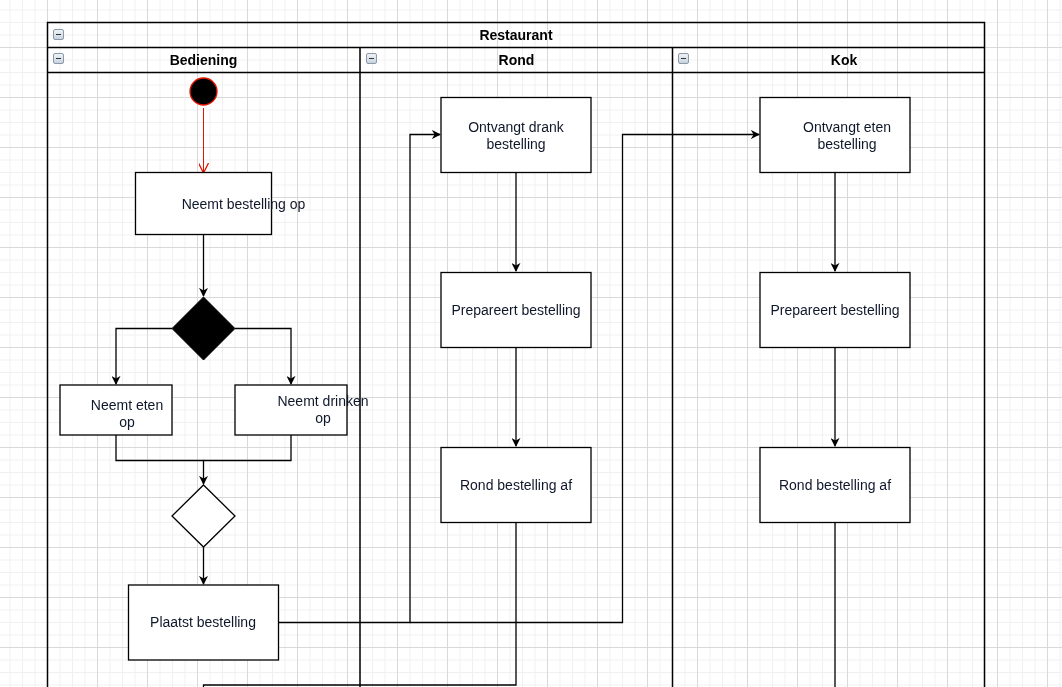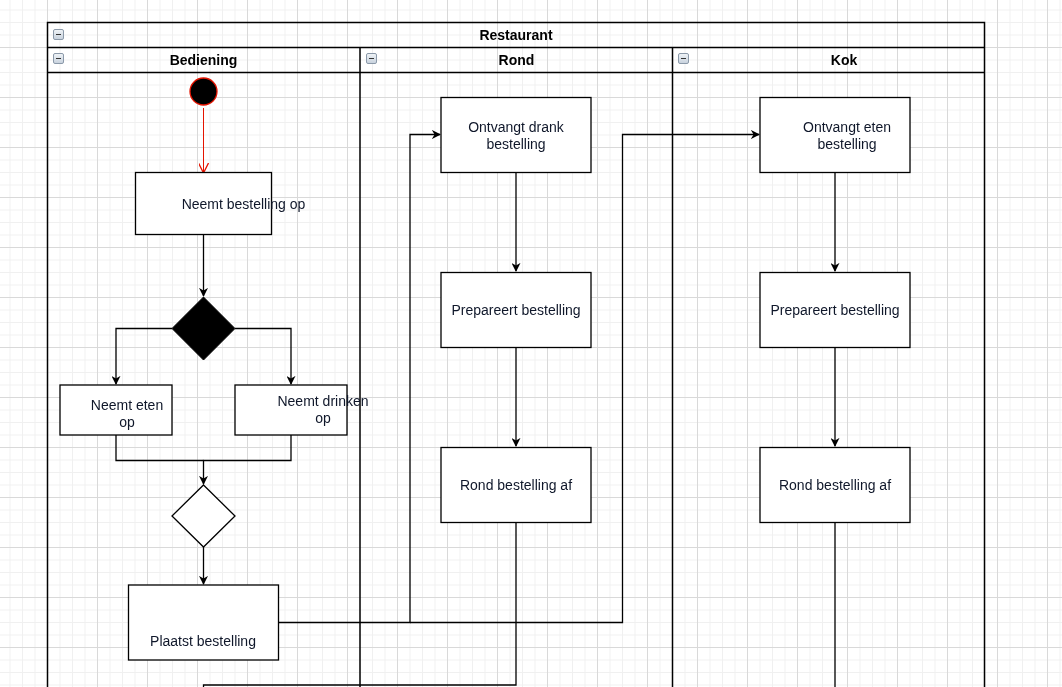--- a/index.html
+++ b/index.html
@@ -92,21 +92,21 @@
 
 <div class="collapse" style="left:366px;top:53px;"></div>
 <div class="lane-title" style="left:360px;top:52px;width:313px;">Rond</div>
 
 <div class="collapse" style="left:678px;top:53px;"></div>
 <div class="lane-title" style="left:672px;top:52px;width:344px;">Kok</div>
 
 <div class="node-label" style="left:136px;top:173px;width:135px;height:62px;margin-left:40px;">Neemt bestelling op</div>
 <div class="node-label" style="left:60px;top:385px;width:112px;height:58px;padding-left:26px;">Neemt eten op</div>
 <div class="node-label" style="left:235px;top:385px;width:112px;height:50px;margin-left:32px;">Neemt drinken op</div>
-<div class="node-label" style="left:128px;top:585px;width:150px;height:75px;margin-top:19px;">Plaatst bestelling</div>
+<div class="node-label" style="left:128px;top:585px;width:150px;height:75px;">Plaatst bestelling</div>
 
 <div class="node-label" style="left:441px;top:98px;width:150px;height:75px;padding:0 22px;">Ontvangt drank bestelling</div>
 <div class="node-label" style="left:441px;top:273px;width:150px;height:75px;">Prepareert bestelling</div>
 <div class="node-label" style="left:441px;top:448px;width:150px;height:75px;">Rond bestelling af</div>
 
 <div class="node-label" style="left:760px;top:98px;width:150px;height:75px;padding:0 22px;margin-left:12px;">Ontvangt eten bestelling</div>
 <div class="node-label" style="left:760px;top:273px;width:150px;height:75px;">Prepareert bestelling</div>
 <div class="node-label" style="left:760px;top:448px;width:150px;height:75px;">Rond bestelling af</div>
 
 </body></html>

